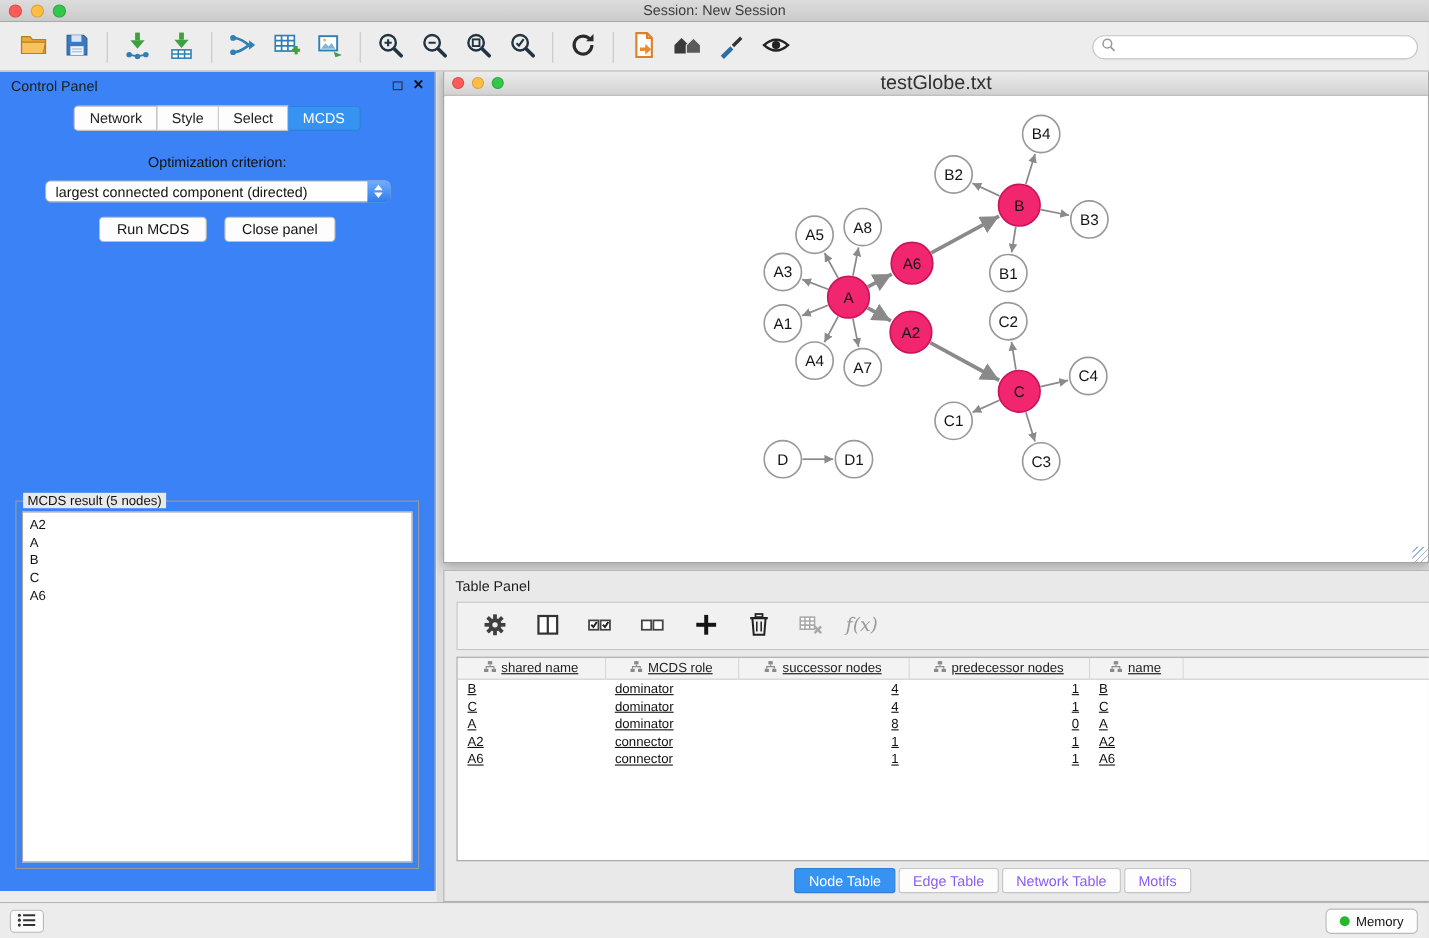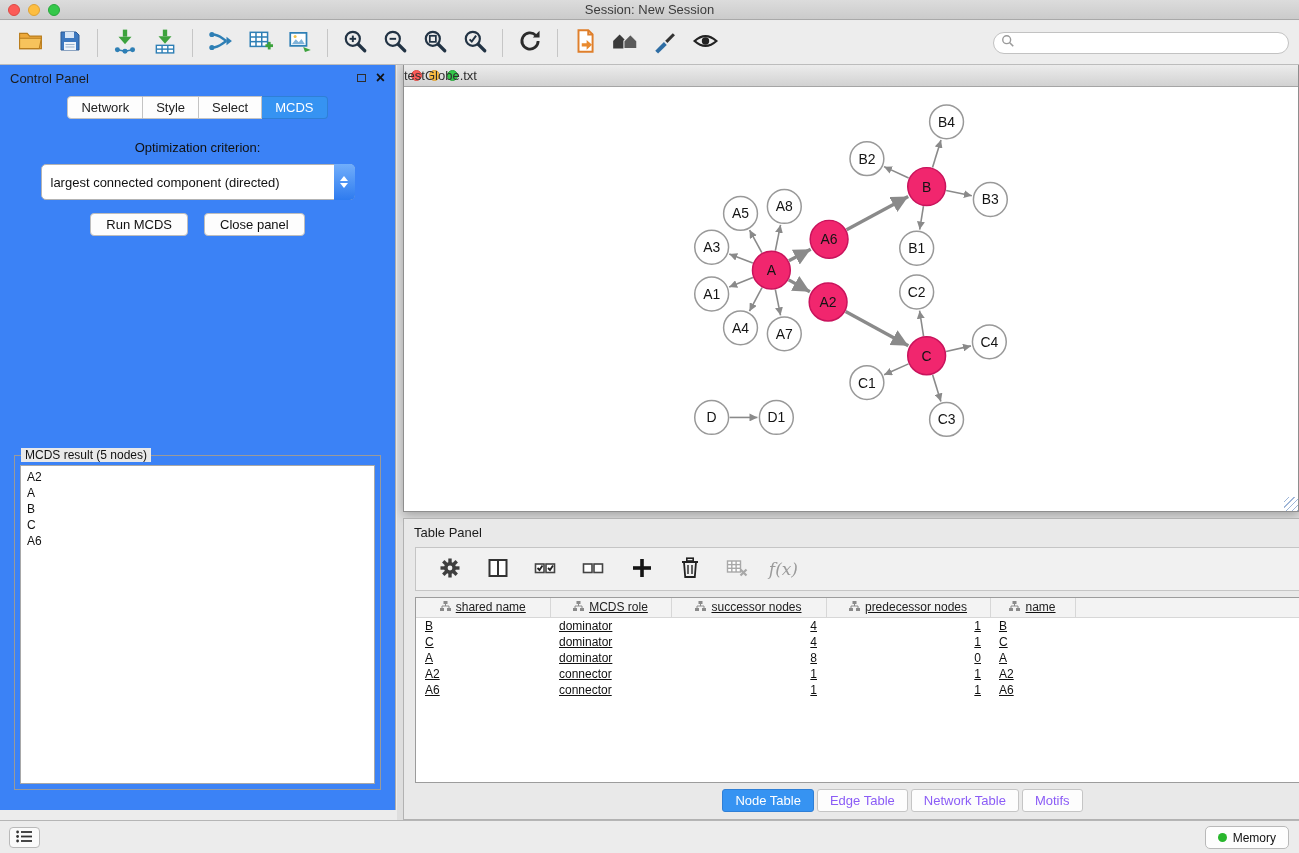--- a/index.html
+++ b/index.html
@@ -27,39 +27,39 @@
   .panel-header{height:26px;display:flex;align-items:center;padding:0 10px;font-size:13px;color:#1c1c1c;}
   .panel-controls{margin-left:auto;display:flex;gap:10px;align-items:center;}
   .float-btn{width:9px;height:8px;border:1.5px solid #2e2e2e;display:inline-block;}
   .close-btn{font-size:16px;font-weight:700;color:#111;line-height:12px;}
   .cp-tabs{display:flex;justify-content:center;margin-top:5px;}
   .cp-tab{font-size:13px;padding:3px 13px;background:#fdfdfd;border:1px solid #c3c3c3;border-left:none;color:#222;}
   .cp-tab:first-child{border-left:1px solid #c3c3c3;border-radius:4px 0 0 4px;}
   .cp-tab:last-child{border-radius:0 4px 4px 0;}
   .cp-tab.selected{background:#3693f2;border-color:#2f7fd6;color:#fff;}
   .opt-label{text-align:center;margin-top:21px;font-size:13px;color:#111;}
-  .dropdown{margin:9px auto 0;width:314px;height:36px;border:1px solid #b3b3b3;border-radius:5px;background:#fff;display:flex;align-items:center;position:relative;font-size:13px;padding-left:9px;}
+  .dropdown{margin:9px auto 0;width:314px;height:20px;border:1px solid #b3b3b3;border-radius:5px;background:#fff;display:flex;align-items:center;position:relative;font-size:13px;padding-left:9px;}
   .dd-text{white-space:nowrap;overflow:hidden;}
   .stepper{position:absolute;right:-1px;top:-1px;bottom:-1px;width:21px;background:linear-gradient(#71aefb,#2e7bef);border-radius:0 5px 5px 0;display:flex;flex-direction:column;align-items:center;justify-content:center;gap:2px;}
   .arr-up{width:0;height:0;border-left:4px solid transparent;border-right:4px solid transparent;border-bottom:5px solid #fff;}
   .arr-dn{width:0;height:0;border-left:4px solid transparent;border-right:4px solid transparent;border-top:5px solid #fff;}
   .cp-buttons{display:flex;justify-content:center;gap:16px;margin-top:13px;}
   .cp-btn{font-size:13px;padding:3px 15px;background:#fdfdfd;border:1px solid #bdbdbd;border-radius:4px;color:#111;font-family:"Liberation Sans",sans-serif;}
   .result-fieldset{position:absolute;left:14px;right:14px;top:390px;bottom:20px;border:1px solid #9a9a9a;}
   .fieldset-legend{position:absolute;top:-8px;left:6px;background:#e9e9e9;padding:0 4px;font-size:12px;color:#111;}
   .result-list{position:absolute;left:5px;right:5px;top:9px;bottom:5px;background:#fff;border:1px solid #a8a8a8;font-size:12px;padding:3px 6px;overflow:auto;}
   .result-item{line-height:16px;color:#111;}
 
   
   .desktop{position:absolute;left:397px;top:65px;right:0;bottom:33px;background:#dedede;z-index:1;}
 
   
   .network-window{position:absolute;left:403px;top:64px;width:896px;height:448px;background:#fff;border:1px solid #8e8e8e;box-shadow:0 3px 10px rgba(0,0,0,.28);z-index:2;}
   .nw-titlebar{position:relative;height:22px;background:linear-gradient(#ececec,#d2d2d2);border-bottom:1px solid #a5a5a5;display:flex;align-items:center;}
-  .nw-title{position:absolute;left:0;right:0;text-align:left;font-size:13px;color:#2f2f2f;}
+  .nw-title{position:absolute;left:0;right:0;text-align:center;font-size:18px;color:#2f2f2f;}
   .nw-content{position:absolute;left:0;right:0;top:23px;bottom:0;background:#fff;overflow:hidden;}
   .resize-corner{position:absolute;right:0;bottom:0;width:14px;height:14px;background:repeating-linear-gradient(135deg,transparent 0 3px,#9fb6d8 3px 4px);}
 
   
   .table-panel{position:absolute;left:403px;top:518px;width:999px;height:302px;background:#e9e9e9;border:1px solid #b2b2b2;z-index:2;}
   .tp-toolbar{position:absolute;left:11px;right:11px;top:28px;height:44px;background:#f1f1f1;border:1px solid #c5c5c5;display:flex;align-items:center;gap:20px;padding-left:18px;}
   .tp-btn{background:transparent;border:none;padding:0;display:flex;align-items:center;justify-content:flex-end;width:28px;height:30px;}
   .fx{font-family:"DejaVu Serif",serif;font-style:italic;font-size:17px;color:#9a9a9a;}
   .tp-table-wrap{position:absolute;left:11px;right:11px;top:78px;bottom:36px;background:#fff;border:1px solid #9c9c9c;overflow:hidden;text-decoration:underline;}
   table.node-table{border-collapse:collapse;width:100%;table-layout:fixed;font-size:12px;}

